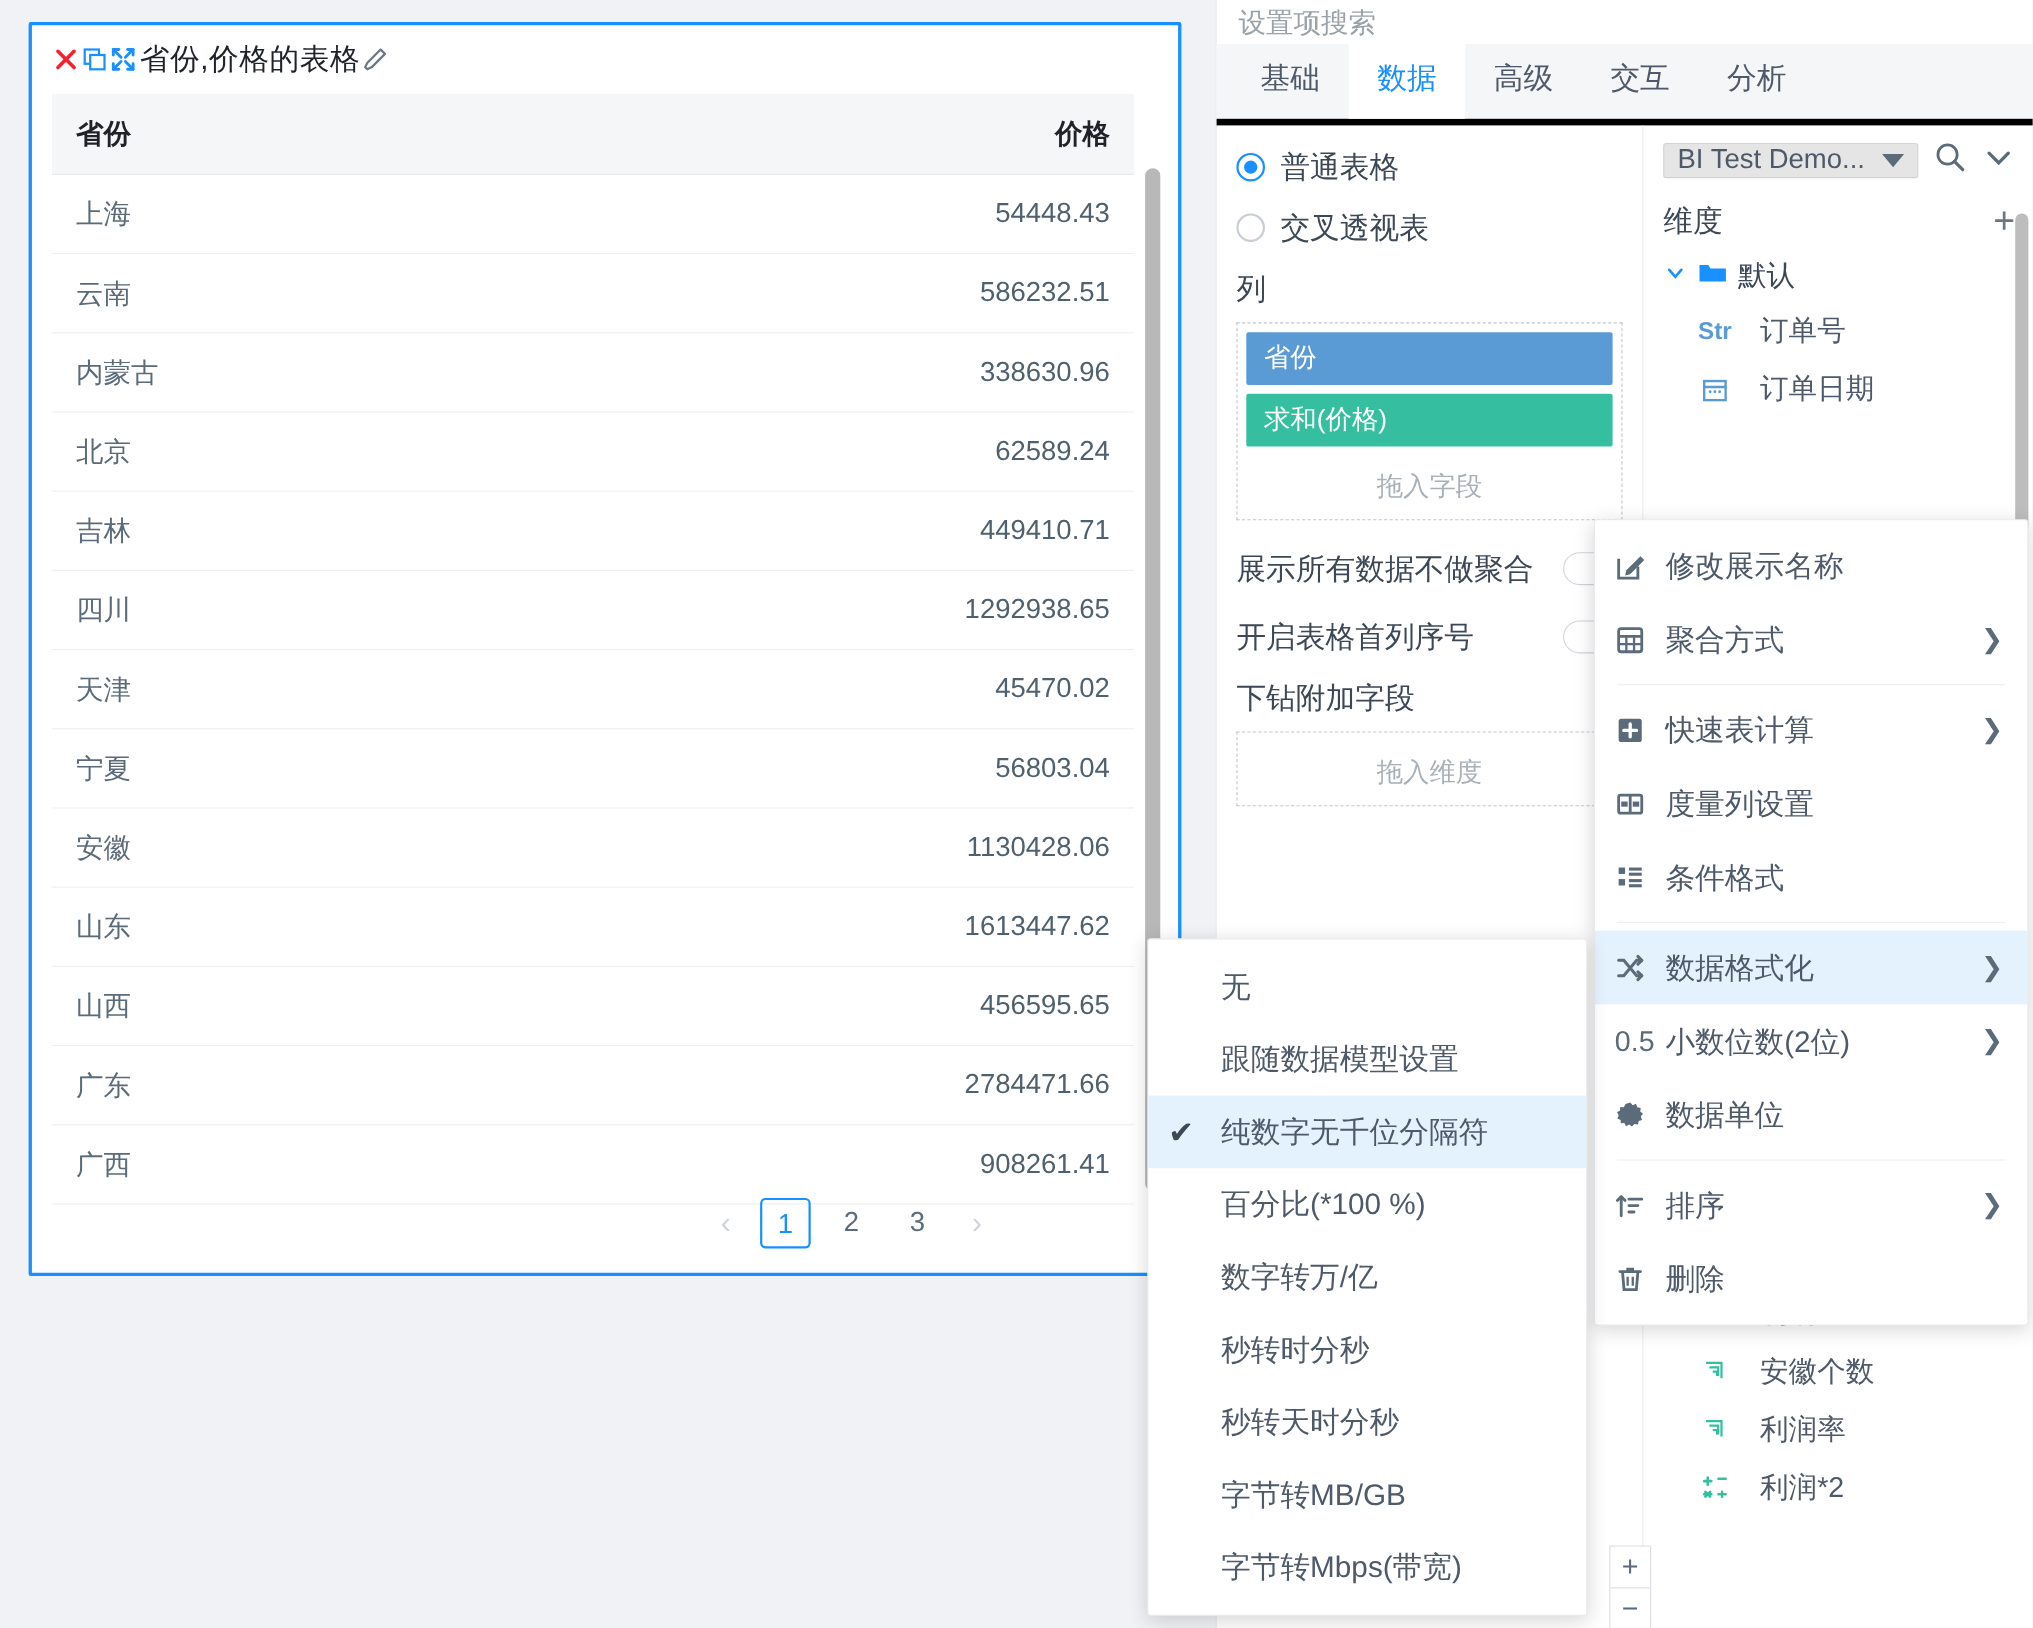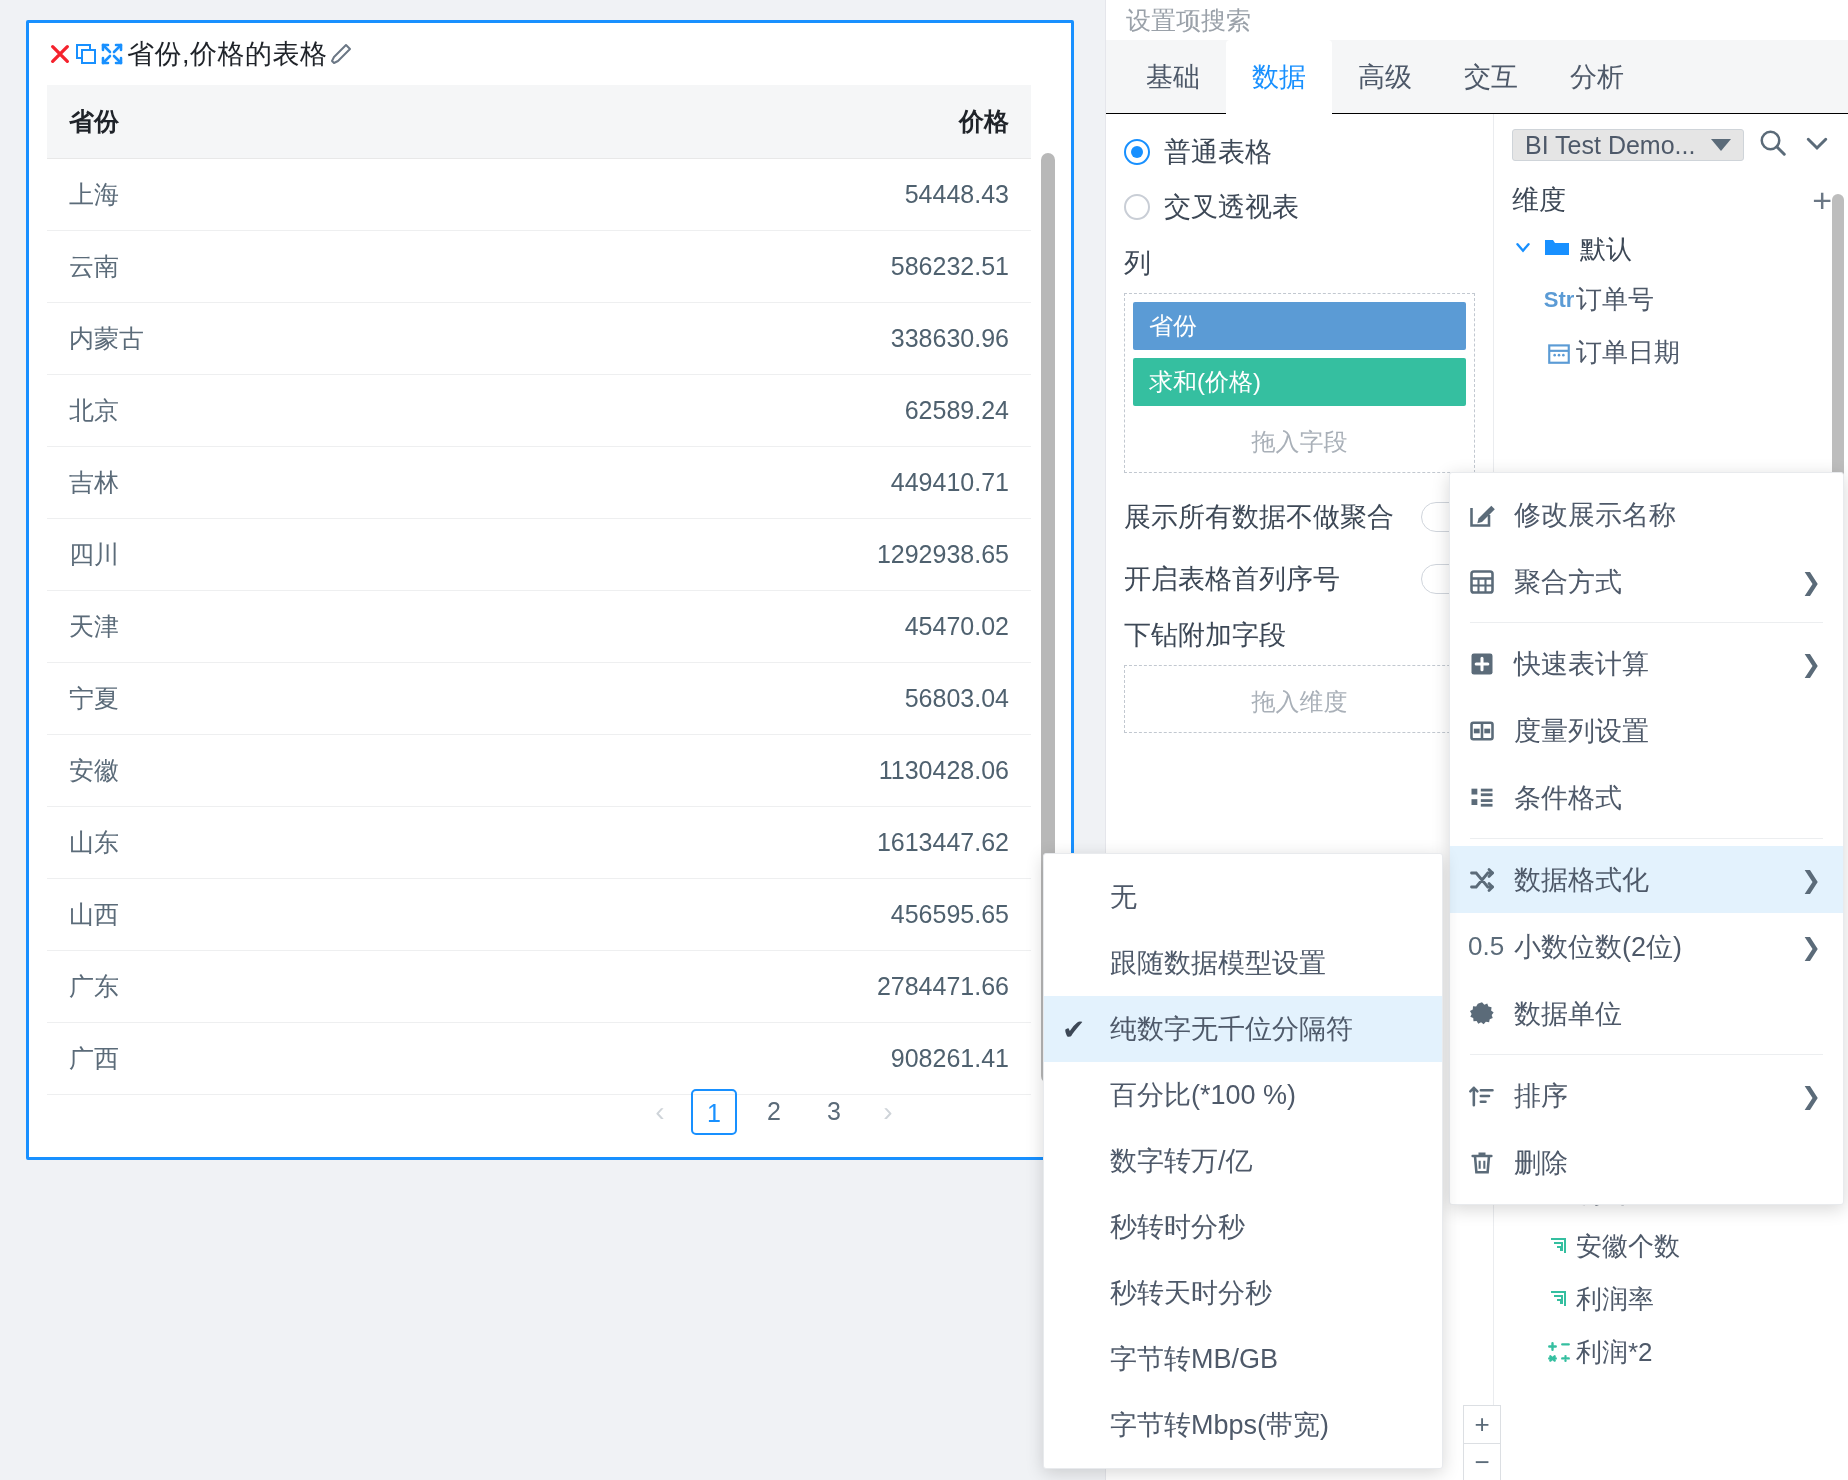--- a/index.html
+++ b/index.html
@@ -74,22 +74,22 @@
   .pg-num.active { border: 2px solid #1890ff; border-radius: 5px; color: #1890ff; }
 
   
   #settings-panel {
     position: absolute; left: 1105px; top: 0; width: 743px; height: 1480px;
     background: #fff; border-left: 1px solid #e5e6eb;
   }
   #search-row { height: 40px; padding: 0 20px; display: flex; align-items: center; }
   #search-placeholder { font-size: 25px; color: #9aa1a9; }
   #tabs-bar {
-    height: 74px; background: #f5f6f7; border-bottom: 1px solid #000000;
-    display: flex; align-items: flex-start; padding-left: 14px;
+    height: 74px; background: #f5f6f7; border-bottom: 6px solid #000000;
+    display: flex; align-items: flex-end; padding-left: 14px;
   }
   .tab {
     padding: 0 26px; height: 74px; line-height: 74px;
     font-size: 27px; color: #4e5969; cursor: pointer;
   }
   .tab.active { background: #fff; color: #1890ff; border-radius: 4px 4px 0 0; }
 
   #panel-body { display: flex; height: calc(1480px - 114px); }
   #left-settings {
     width: 400px; padding: 20px 18px 0 18px; position: relative;
@@ -137,21 +137,21 @@
     display: flex; align-items: center; justify-content: space-between;
     font-size: 25px; color: #4e5969; cursor: pointer;
   }
   .caret-down { width:0;height:0;border-left:10px solid transparent;border-right:10px solid transparent;border-top:12px solid #5b6b79; margin-left:10px;}
   .group-head {
     display: flex; align-items: center; justify-content: space-between;
     font-size: 27px; color: #3d4856; margin-bottom: 14px;
   }
   .plus-btn { font-size: 34px; color: #6b7785; line-height: 1; cursor: pointer; }
   .folder-row { display: flex; align-items: center; gap: 10px; font-size: 26px; color: #3d4856; margin: 8px 0 6px; }
-  .field-row { display: flex; align-items: center; gap: 0; font-size: 26px; color: #4e5969; padding: 9px 0 9px 30px; }
+  .field-row { display: flex; align-items: center; gap: 24px; font-size: 26px; color: #4e5969; padding: 9px 0 9px 30px; }
   .ftype { font-size: 22px; font-weight: bold; width: 34px; flex:none; display:inline-flex; justify-content:center;}
   .ftype.blue { color: #5b9bd5; }
   .ftype.green { color: #35bfa0; }
 
   #fields-scroll {
     position: absolute; right: 4px; top: 80px; width: 12px; height: 290px;
     background: #bdbdbd; border-radius: 6px;
   }
   #fields-scroll2 {
     position: absolute; left: -14px; top: 700px; width: 12px; height: 290px;

